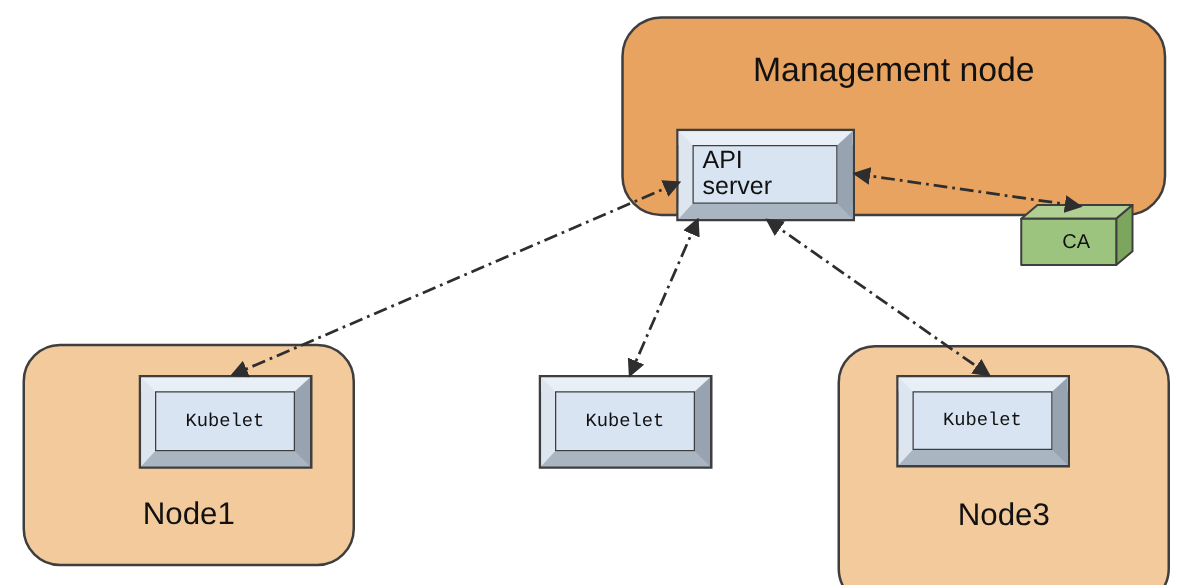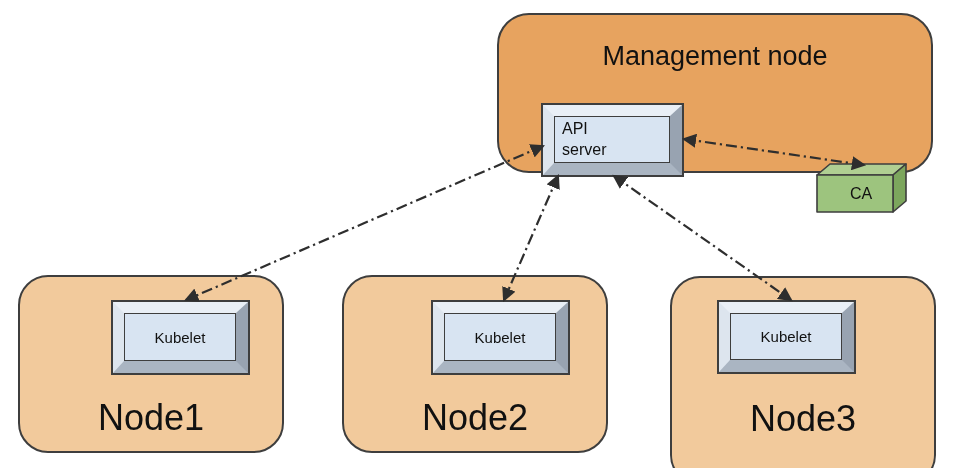--- a/index.html
+++ b/index.html
@@ -48,45 +48,45 @@
   .worker.n1{left:18px;}
   .worker.n2{left:342px;}
   .worker.n3{left:670px;top:276px;height:209px;}
   .mgmt-title{
     position:absolute;left:50%;top:26px;transform:translateX(-50%);
     width:230px;text-align:center;
     font-size:27px;line-height:31px;color:var(--text);
   }
   .worker-label{
     position:absolute;left:0;right:0;top:120px;
-    text-align:center;font-size:36px;color:var(--text);
+    text-align:center;font-size:25px;color:var(--text);
   }
   
   .bevel{
     position:absolute;
     box-sizing:border-box;
     border-style:solid;
     border-width:11px 12px 12px 11px;
     border-color:var(--bevel-light) var(--bevel-right) var(--bevel-bottom) var(--bevel-left);
     background:var(--panel-fill);
     box-shadow:0 0 0 2px var(--box-border);
     z-index:2;
   }
   .bevel::after{
     content:"";position:absolute;inset:0;
     border:1px solid var(--box-border);
     pointer-events:none;
   }
   .api{left:543px;top:105px;width:139px;height:70px;}
   .api .lbl{
     position:relative;z-index:1;display:block;
-    padding:2px 0 0 8px;font-size:16px;line-height:21px;
+    padding:2px 0 0 8px;font-size:20px;line-height:21px;
     width:60px;color:var(--text);
   }
-  .kubelet{width:135px;height:71px;display:flex;align-items:center;justify-content:center;}
+  .kubelet{width:135px;height:71px;display:flex;align-items:center;justify-content:center;font-family:Liberation Mono, monospace;}
   .kubelet.k1{left:113px;top:302px;}
   .kubelet.k2{left:433px;top:302px;}
   .kubelet.k3{left:719px;top:302px;height:70px;}
   .kubelet .lbl{position:relative;z-index:1;font-size:15px;color:var(--text);}
   
   .ca-svg{position:absolute;left:0;top:0;width:958px;height:468px;z-index:2;pointer-events:none;}
   .ca-svg polygon,.ca-svg rect{stroke:var(--box-border);stroke-width:1.6;stroke-linejoin:round;}
   .ca-top{fill:var(--ca-top);}
   .ca-side{fill:var(--ca-side);}
   .ca-front{fill:var(--ca-front);}
@@ -109,23 +109,20 @@
 <body>
 
 <div class="stage">
 
   <div class="rbox mgmt">
     <div class="mgmt-title">Management node</div>
   </div>
 
   <div class="rbox worker n1">
     <div class="worker-label">Node1</div>
-  </div>
-  <div class="rbox worker n2">
-    <div class="worker-label">Node2</div>
   </div>
   <div class="rbox worker n3">
     <div class="worker-label">Node3</div>
   </div>
 
   <div class="bevel api">
     <span class="lbl">API server</span>
   </div>
 
   <div class="bevel kubelet k1">

